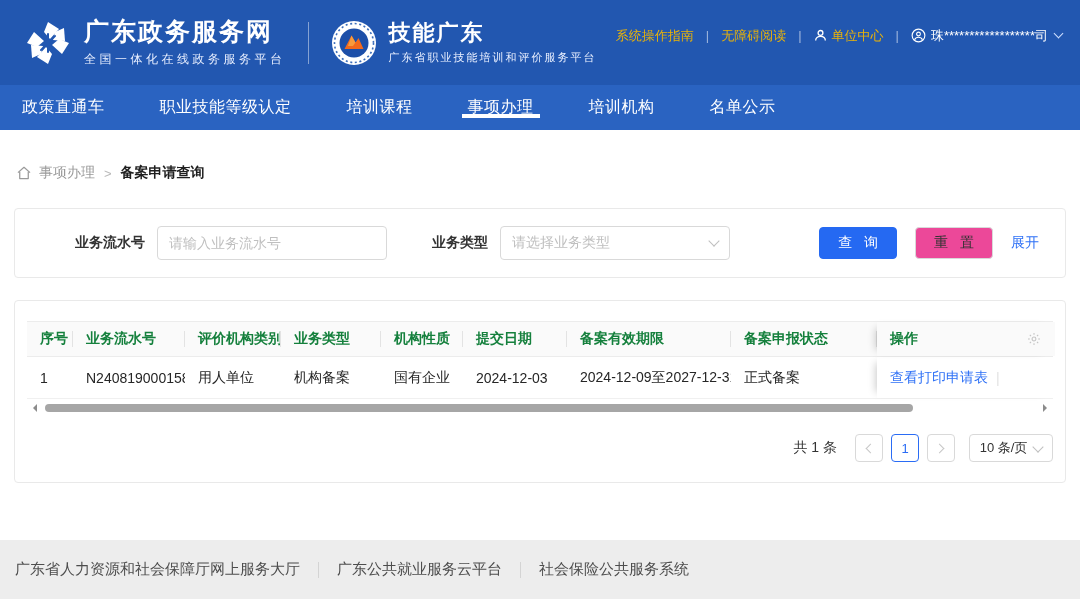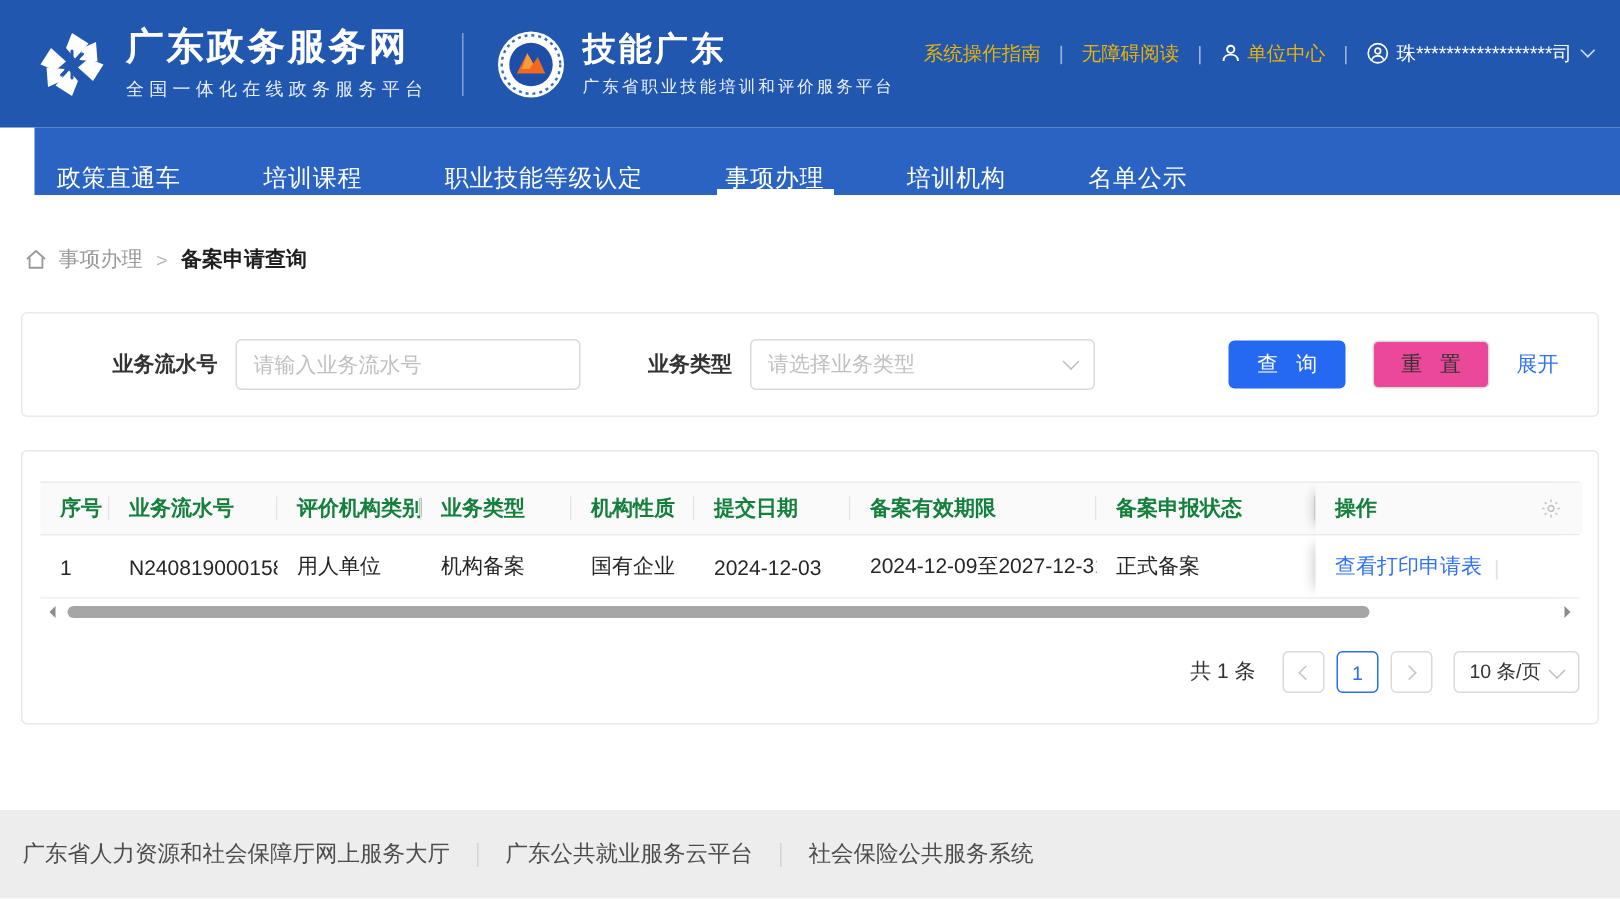--- a/index.html
+++ b/index.html
@@ -17,21 +17,21 @@
   .brand2-title { font-size:22px; font-weight:bold; color:#fff; letter-spacing:2px; line-height:1.15; }
   .brand2-sub { font-size:11px; color:#e8efff; letter-spacing:2px; margin-top:5px; }
   .hdr-right { margin-left:auto; display:flex; align-items:center; font-size:13px; color:#fff; margin-top:-14px; white-space:nowrap; }
   .hdr-right a { color:#eab308; text-decoration:none; cursor:pointer; }
   .hdr-sep { margin:0 12px; color:rgba(255,255,255,.55); }
   .u-ico { margin-right:5px; display:inline-flex; }
   .user-box { display:flex; align-items:center; cursor:pointer; }
   .chev { display:inline-block; width:7px; height:7px; border-right:1.5px solid #cfe0ff; border-bottom:1.5px solid #cfe0ff; transform:rotate(45deg); margin-left:7px; margin-top:-4px; }
 
   
-  .nav { height:45px; background:#2a63c1; display:flex; align-items:flex-end; padding-left:15px;margin-left:23px; }
+  .nav { height:45px; background:#2a63c1; display:flex; align-items:center; padding-left:22px; }
   .nav-item { color:#fff; font-size:16px; font-weight:500; display:flex; align-items:center; position:relative; margin-right:55px; cursor:pointer; letter-spacing:.5px; }
   .nav-item.active::after { content:""; position:absolute; left:-6px; right:-6px; bottom:0; height:4px; background:#fff; }
 
   
   .bc { display:flex; align-items:center; margin:33px 0 0 16px; font-size:14px; color:#999; height:20px; }
   .bc .home { display:inline-flex; margin-right:7px; }
   .bc-sep { margin:0 9px; color:#b9b9b9; font-size:13px; }
   .bc-cur { color:#1f1f1f; font-weight:bold; }
 
   
@@ -153,22 +153,22 @@
           </svg>
         </span>
         <span>珠******************司</span>
         <span class="chev"></span>
       </span>
     </div>
   </header>
 
   <nav class="nav">
     <div class="nav-item">政策直通车</div>
+    <div class="nav-item">职业技能等级认定</div>
     <div class="nav-item">培训课程</div>
-    <div class="nav-item">职业技能等级认定</div>
     <div class="nav-item active">事项办理</div>
     <div class="nav-item">培训机构</div>
     <div class="nav-item">名单公示</div>
   </nav>
 
   <div class="bc">
     <span class="home">
       <svg width="16" height="16" viewBox="0 0 18 18" fill="none" stroke="#9a9a9a" stroke-width="1.4" stroke-linejoin="round">
         <path d="M2.2 8.6 L9 2.6 L15.8 8.6"></path>
         <path d="M4.2 7.6 V15.2 H13.8 V7.6"></path>

